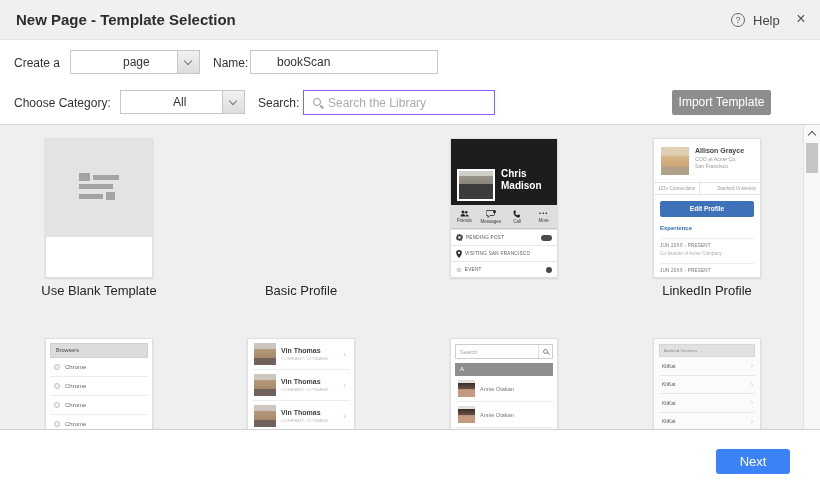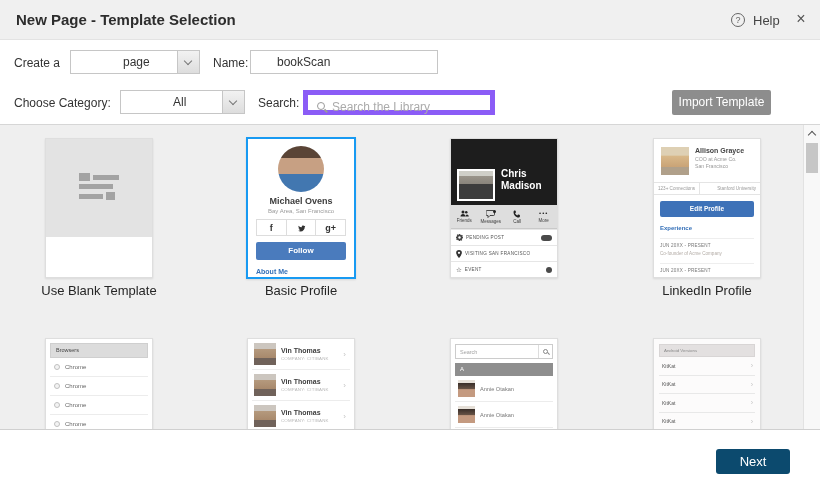--- a/index.html
+++ b/index.html
@@ -19,21 +19,21 @@
   
   .flabel { position:absolute; font-size:12px; color:#333; }
   .select { position:absolute; height:24px; background:#fff; border:1px solid #c6c6c6; }
   .select .val { position:absolute; left:8px; top:0; line-height:22px; font-size:12px; color:#333;margin-left:44px; }
   .select .dd { position:absolute; right:0; top:0; width:22px; height:22px; background:linear-gradient(#f2f2f2,#ddd);
                 border-left:1px solid #c6c6c6; }
   .chev-down { position:absolute; left:7px; top:7px; width:6px; height:6px;
                border-right:1.4px solid #777; border-bottom:1.4px solid #777; transform:rotate(45deg); }
   .tinput { position:absolute; height:24px; border:1px solid #c6c6c6; font-size:12px; color:#333; padding:0 26px;
             font-family:"Liberation Sans","DejaVu Sans",sans-serif; outline:none; background:#fff; }
-  .search-box { position:absolute; left:303px; top:90px; width:192px; height:25px; border:5px solid #8b5cf6; background:#fff; }
+  .search-box { position:absolute; left:303px; top:90px; width:192px; height:25px; border:1px solid #8b5cf6; background:#fff; }
   .mag { position:absolute; left:9px; top:7px; width:8px; height:8px; border:1.4px solid #9a9a9a; border-radius:50%; }
   .mag::after { content:''; position:absolute; width:4px; height:1.5px; background:#9a9a9a;
                 transform:rotate(45deg); right:-4px; bottom:-2px; }
   .search-ph { position:absolute; left:24px; top:5px; font-size:12px; color:#ababab; }
   .import-btn { position:absolute; left:672px; top:90px; width:99px; height:25px; background:#8d8d8d; color:#fff;
                 font-size:12px; text-align:center; line-height:25px; border-radius:2px; cursor:pointer; }
 
   
   .grid { position:absolute; left:0; top:124px; width:820px; height:306px; background:#efefef;
           border-top:1px solid #d6d6d6; border-bottom:1px solid #d0d0d0; overflow:hidden; }
@@ -131,21 +131,21 @@
   .av-row .al { flex:1; font-size:5px; color:#555; }
   .av-row .chevr { font-size:7px; }
 
   
   .vscroll { position:absolute; right:0; top:0; width:17px; height:306px; background:#f8f8f8; border-left:1px solid #e2e2e2; }
   .vs-up { position:absolute; left:5px; top:7px; width:6px; height:6px; border-left:1.4px solid #555;
            border-top:1.4px solid #555; transform:rotate(45deg); }
   .vs-thumb { position:absolute; left:2px; top:18px; width:12px; height:30px; background:#c6c6c6; }
 
   
-  .next-btn { position:absolute; left:716px; top:449px; width:74px; height:25px; background:#0c4a6e; border-radius:3px;
+  .next-btn { position:absolute; left:716px; top:449px; width:74px; height:25px; background:#3b82f6; border-radius:3px;
               color:#fff; font-size:13px; text-align:center; line-height:25px; cursor:pointer; }
 </style>
 </head>
 <body>
 
 <div class="frame">
 
   <div class="titlebar">
     <div class="title">New Page - Template Selection</div>
     <div class="help-circle">?</div>
@@ -191,36 +191,20 @@
             </div>
           <div>
               <span class="ph-bar w24"></span>
               <span class="ph-sq s"></span>
             </div>
         </div>
       </div>
     </div>
     <div class="card-label" style="left:9px;">Use Blank Template</div>
 
-    <div class="card selected" style="left:246px; top:12px; width:110px; height:142px;">
-      <div class="bp-avatar"></div>
-      <div class="bp-name">Michael Ovens</div>
-      <div class="bp-loc">Bay Area, San Francisco</div>
-      <div class="bp-social">
-        <span>f</span>
-        <span>
-            <svg width="9" height="8" viewBox="0 0 24 24">
-              <path d="M23 5c-.8.4-1.7.6-2.6.8a4.5 4.5 0 0 0-7.7 4A12.8 12.8 0 0 1 3.4 5a4.5 4.5 0 0 0 1.4 6 4.4 4.4 0 0 1-2-.5v.1a4.5 4.5 0 0 0 3.6 4.4 4.6 4.6 0 0 1-2 .1 4.5 4.5 0 0 0 4.2 3.1A9 9 0 0 1 2 20.6a12.7 12.7 0 0 0 6.9 2c8.3 0 12.8-6.9 12.8-12.8v-.6A9 9 0 0 0 23 5z" fill="#333"></path>
-            </svg>
-          </span>
-        <span>g+</span>
-      </div>
-      <div class="bp-follow">Follow</div>
-      <div class="bp-about">About Me</div>
-    </div>
     <div class="card-label" style="left:211px;">Basic Profile</div>
 
     <div class="card" style="left:450px; top:13px;">
       <div class="fb-head">
         <div class="fb-photo"></div>
         <div class="fb-name">Chris Madison</div>
       </div>
       <div class="fb-toolbar">
         <div class="fb-tool">
           <svg width="9" height="7" viewBox="0 0 18 14">

